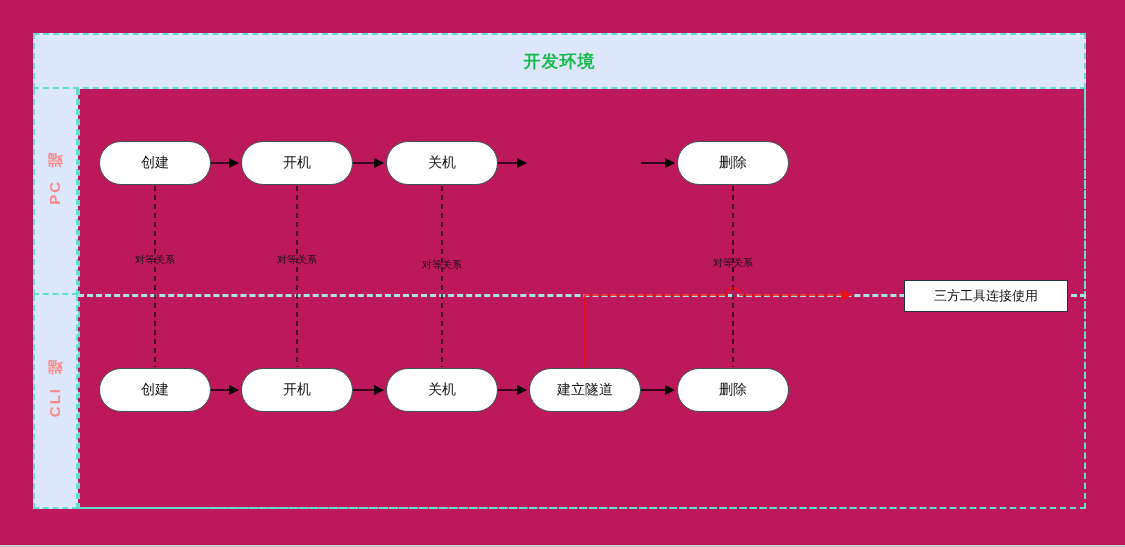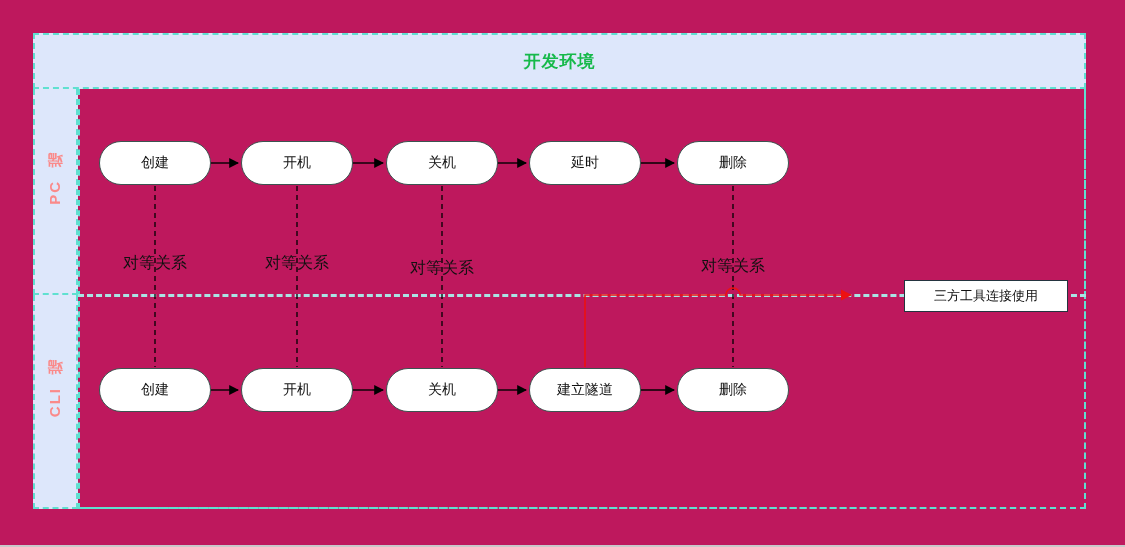--- a/index.html
+++ b/index.html
@@ -135,21 +135,21 @@
     left: 0;
     top: 0;
     width: 1125px;
     height: 547px;
     pointer-events: none;
     overflow: visible;
   }
   
   .peer-label {
     position: absolute;
-    font-size: 16px;
+    font-size: 10px;
     color: #111111;
     white-space: nowrap;
     transform: translateX(-50%);
   }
 </style>
 </head>
 <body>
 
 <div id="canvas">
 
@@ -204,21 +204,20 @@
     <g>
       <path d="M 585 367 L 585 295 L 726 295
                A 7 7 0 0 1 740 295
                L 851 295" fill="none" stroke="#ee1111" stroke-width="1.6" marker-end="url(#arrow-red)"></path>
     </g>
   </svg>
 
   <div class="node" style="left:99px;  top:141px;">创建</div>
   <div class="node" style="left:241px; top:141px;">开机</div>
   <div class="node" style="left:386px; top:141px;">关机</div>
-  <div class="node" style="left:529px; top:141px;">延时</div>
   <div class="node" style="left:677px; top:141px;">删除</div>
 
   <div class="node" style="left:99px;  top:368px;">创建</div>
   <div class="node" style="left:241px; top:368px;">开机</div>
   <div class="node" style="left:386px; top:368px;">关机</div>
   <div class="node" style="left:529px; top:368px;font-family:Liberation Serif, serif;">建立隧道</div>
   <div class="node" style="left:677px; top:368px;">删除</div>
 
   <div class="rect-node" style="left:904px; top:280px; width:164px; height:32px;">三方工具连接使用</div>
 

